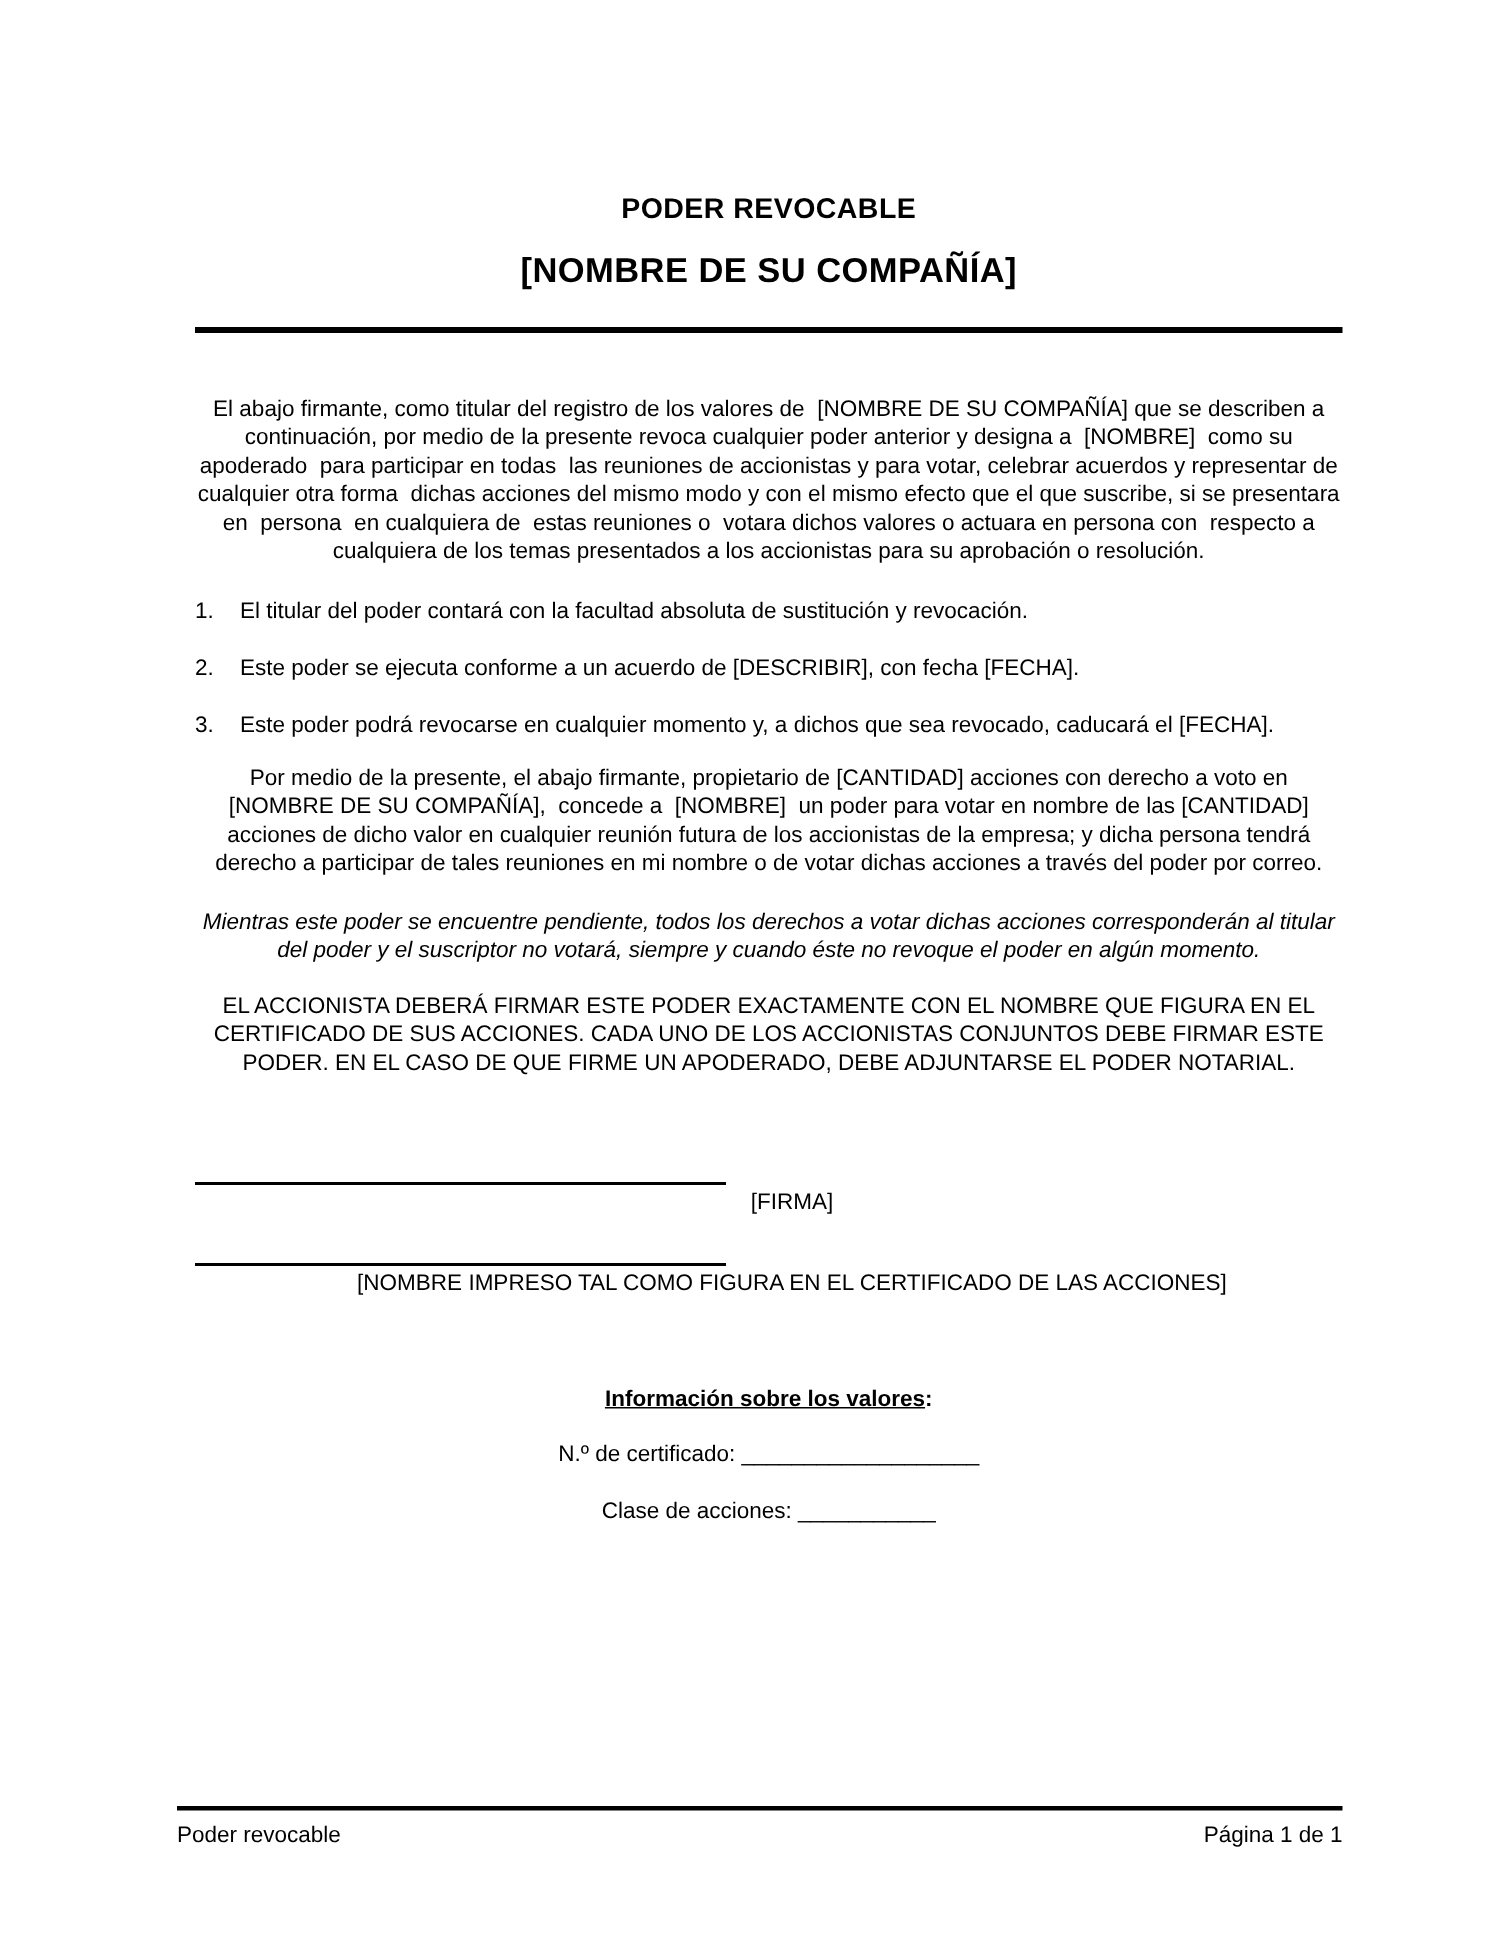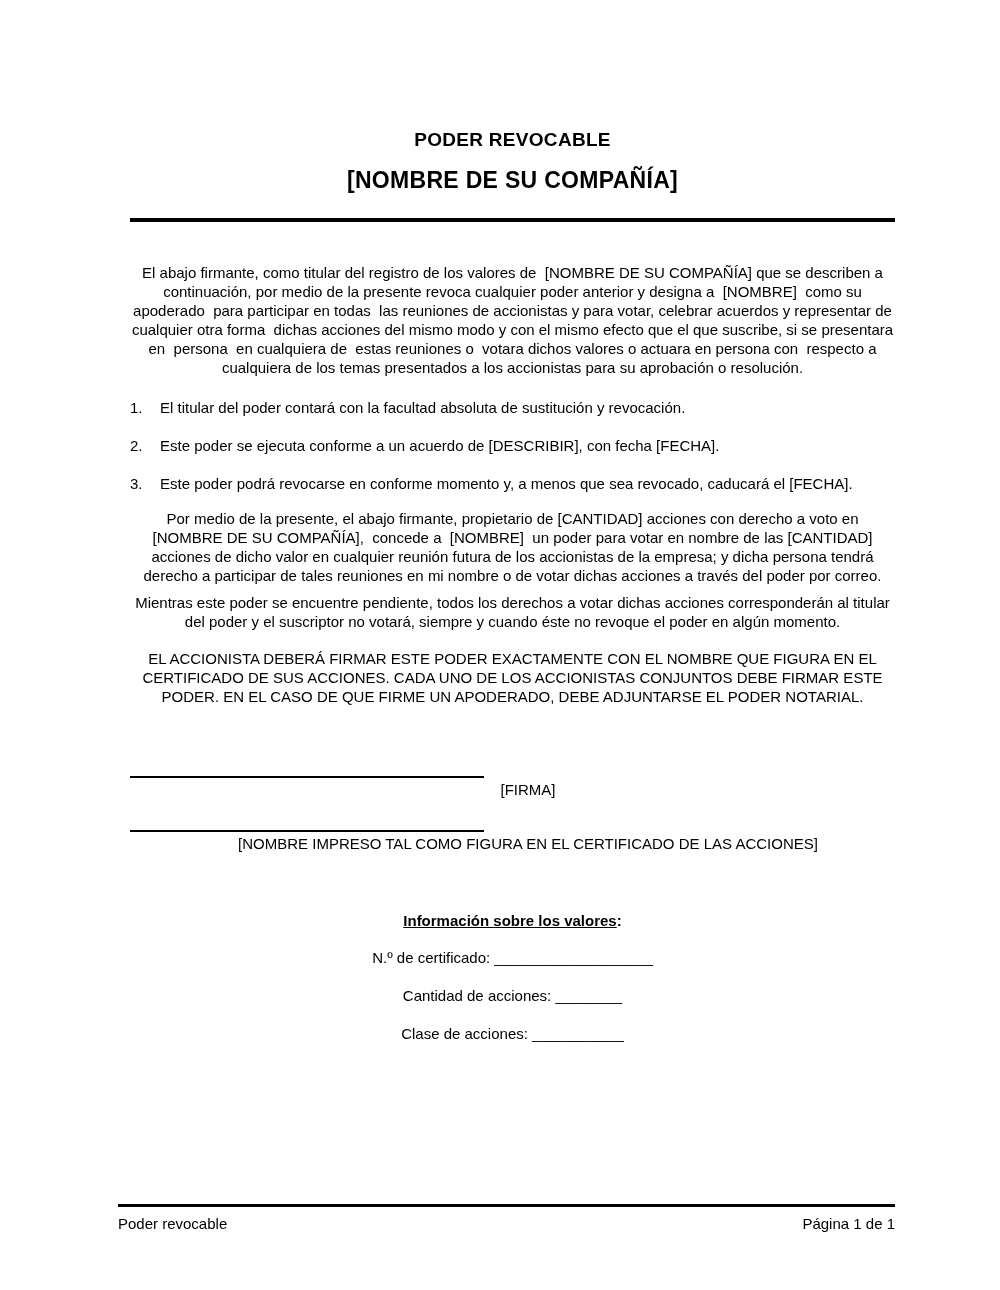--- a/index.html
+++ b/index.html
@@ -42,21 +42,21 @@
   }
   .rule-top {
     margin-top: 27px;
     height: 4px;
     background: #000000;
   }
 
   .para { white-space: pre-wrap; }
   .para-intro   { margin-top: 41px; }
   .para-grant   { margin-top: 16px; }
-  .para-pending { margin-top: 8px; }
+  .para-pending { margin-top: 20px; font-style: italic; }
   .para-notice  { margin-top: 18px; }
 
   .terms-list { margin-top: 21px; }
   .list-item {
     display: flex;
     align-items: flex-start;
   }
   .list-item + .list-item { margin-top: 19px; }
   .list-num {
     flex: 0 0 30px;
@@ -119,41 +119,40 @@
       <div class="list-item">
         <span class="list-num">1.</span>
         <span class="list-text">El titular del poder contará con la facultad absoluta de sustitución y revocación.</span>
       </div>
       <div class="list-item">
         <span class="list-num">2.</span>
         <span class="list-text">Este poder se ejecuta conforme a un acuerdo de [DESCRIBIR], con fecha [FECHA].</span>
       </div>
       <div class="list-item">
         <span class="list-num">3.</span>
-        <span class="list-text">Este poder podrá revocarse en conforme momento y, a menos que sea revocado, caducará el [FECHA].</span>
+        <span class="list-text">Este poder podrá revocarse en cualquier momento y, a dichos que sea revocado, caducará el [FECHA].</span>
       </div>
     </div>
 
     <p class="para para-grant">Por medio de la presente, el abajo firmante, propietario de [CANTIDAD] acciones con derecho a voto en  [NOMBRE DE SU COMPAÑÍA],  concede a  [NOMBRE]  un poder para votar en nombre de las [CANTIDAD] acciones de dicho valor en cualquier reunión futura de los accionistas de la empresa; y dicha persona tendrá derecho a participar de tales reuniones en mi nombre o de votar dichas acciones a través del poder por correo.</p>
 
     <p class="para para-pending">Mientras este poder se encuentre pendiente, todos los derechos a votar dichas acciones corresponderán al titular del poder y el suscriptor no votará, siempre y cuando éste no revoque el poder en algún momento.</p>
 
     <p class="para para-notice">EL ACCIONISTA DEBERÁ FIRMAR ESTE PODER EXACTAMENTE CON EL NOMBRE QUE FIGURA EN EL CERTIFICADO DE SUS ACCIONES. CADA UNO DE LOS ACCIONISTAS CONJUNTOS DEBE FIRMAR ESTE PODER. EN EL CASO DE QUE FIRME UN APODERADO, DEBE ADJUNTARSE EL PODER NOTARIAL.</p>
 
     <div class="sig-line sig-line-1"></div>
     <p class="sig-label">[FIRMA]</p>
 
     <div class="sig-line sig-line-2"></div>
     <p class="sig-label">[NOMBRE IMPRESO TAL COMO FIGURA EN EL CERTIFICADO DE LAS ACCIONES]</p>
 
     <p class="valores-heading"><span class="underlined">Información sobre los valores</span><span>:</span></p>
 
     <p class="field-row field-1"><span>N.º de certificado: </span><span>___________________</span></p>
 
-    <p class="field-row field-2"><span>Cantidad de acciones: </span><span>________</span></p>
 
     <p class="field-row field-3"><span>Clase de acciones: </span><span>___________</span></p>
 
   </div>
 
   <div class="doc-footer">
     <div class="rule-footer"></div>
     <div class="footer-row">
       <span>Poder revocable</span>
       <span>Página 1 de 1</span>

